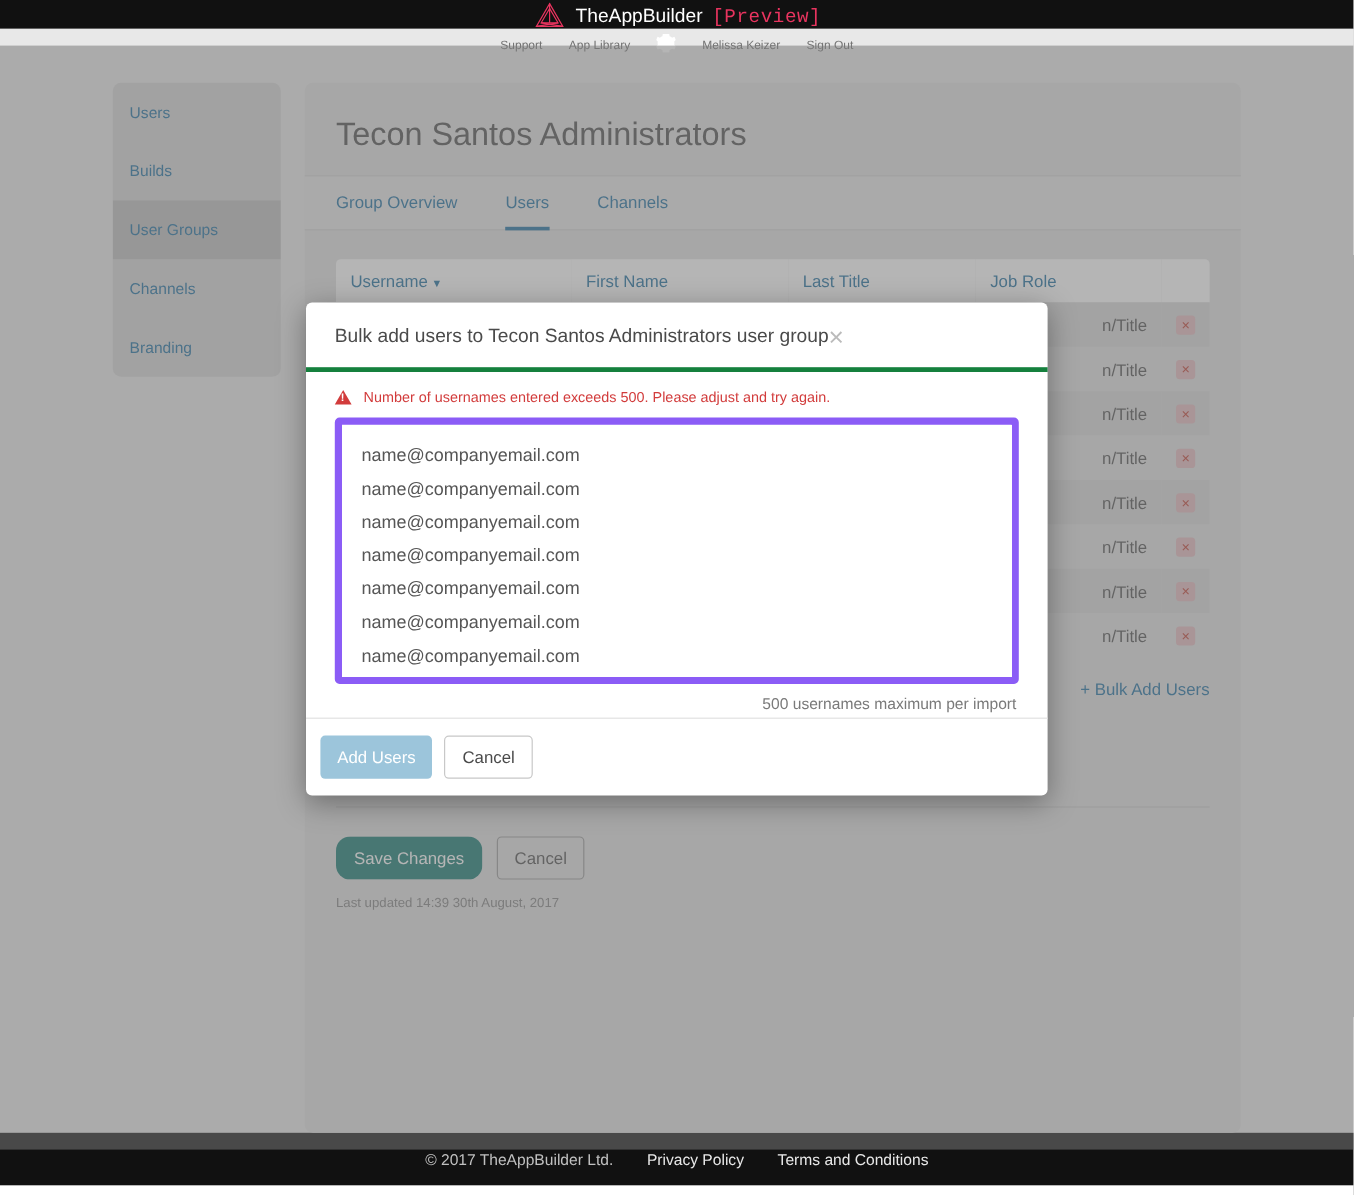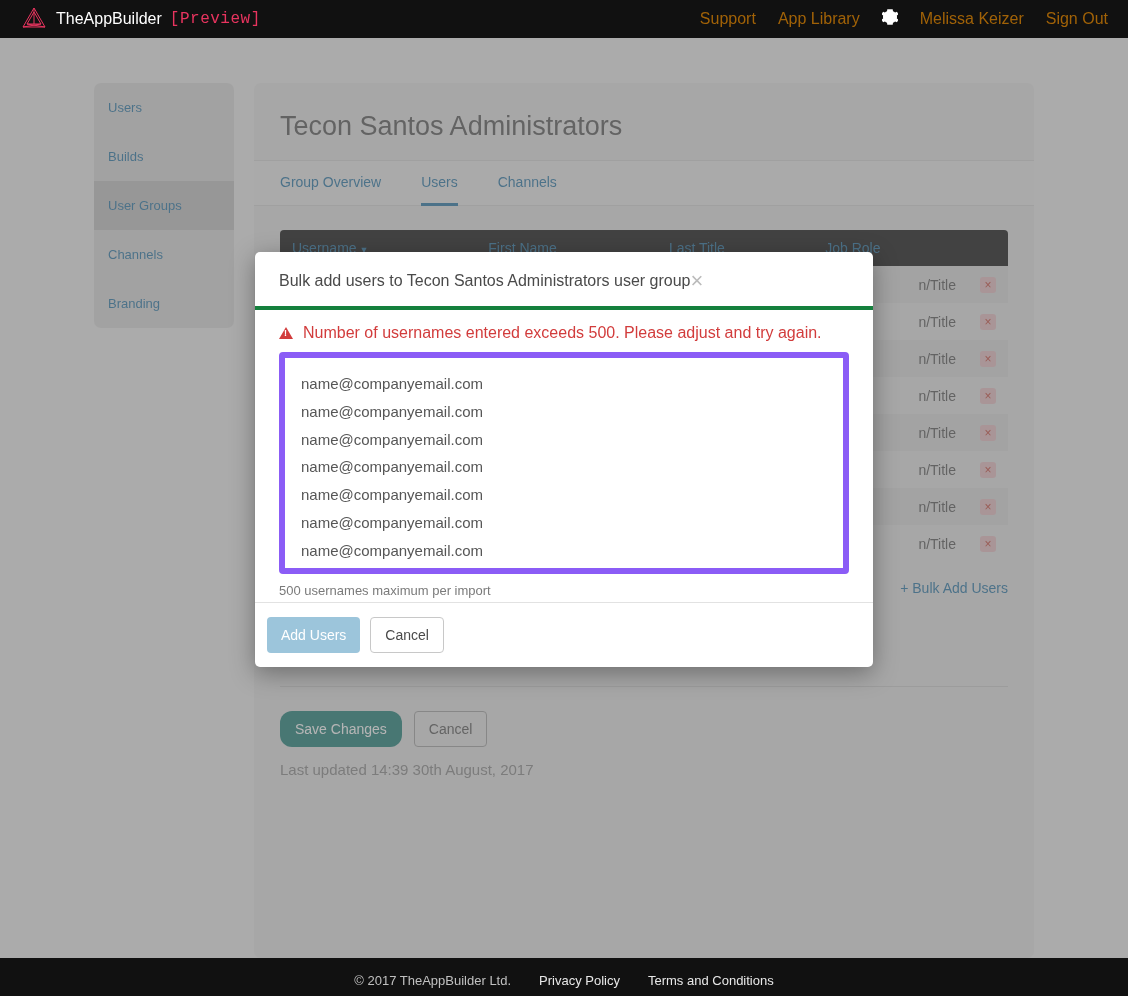--- a/index.html
+++ b/index.html
@@ -3,33 +3,34 @@
 <meta charset="utf-8">
 <style>
 * { box-sizing: border-box; margin: 0; padding: 0; }
 body {
   font-family: "Helvetica Neue", Helvetica, Arial, sans-serif;
   background: #fff;
   color: #4a4a4a;
   font-size: 14px;
 }
 .topbar {
-  height: 38px;
+  height: 24px;
   background: #111;
   display: flex;
   align-items: center;
   padding: 0 20px;
   justify-content: space-between;
+  flex-direction: column;
 }
 .topbar-left { display: flex; align-items: center; gap: 8px; }
 .logo-icon { width: 28px; height: 28px; display:flex; align-items:center; justify-content:center;}
 .brand-name { color: #fff; font-size: 16px; font-weight: 400; }
 .brand-preview { color: #e8345f; font-family: "Courier New", monospace; font-size: 16px; letter-spacing: 0.5px;}
 .topbar-right { display: flex; align-items: center; gap: 22px; }
-.topbar-right a { color: #a16207; text-decoration: none; font-size: 16px; }
+.topbar-right a { color: #737373; text-decoration: none; font-size: 10px; }
 .gear { color: #fff; font-size: 16px; }
 
 .page {
   background: #e8e8e8;
   min-height: 920px;
   padding: 45px 0 0 0;
   display: flex;
   justify-content: center;
   gap: 20px;
 }
@@ -78,21 +79,21 @@
   padding: 13px 0;
   color: #186b9e;
   font-size: 14px;
   cursor: pointer;
 }
 .tab.active { border-bottom: 3px solid #186b9e; margin-bottom:-1px;}
 .content { padding: 24px 26px 40px 26px; }
 .table { width: 100%; border-collapse: collapse; }
 .table thead th {
   text-align: left;
-  background: #000000;
+  background: #ffffff;
   padding: 10px 12px;
   font-size: 14px;
   font-weight: 400;
   color: #186b9e;
 }
 .table thead th:first-child { border-top-left-radius:4px;}
 .table thead th:last-child { border-top-right-radius:4px;}
 .table tbody tr.odd { background: #d7d7d7; }
 .table tbody tr.even { background: #e0e0e0; }
 .table td { padding: 10px 12px; font-size: 14px; color:#4a4a4a;}
@@ -112,21 +113,21 @@
 .actions-row { display:flex; gap:12px; align-items:center;}
 .btn {
   border-radius:4px;
   padding: 9px 14px;
   font-size:14px;
   cursor:pointer;
   border:1px solid transparent;
 }
 .btn-primary-disabled { background:#0f766e; color:#fff;border-radius:12px; }
 .btn-outline { background:transparent; border:1px solid #9a9a9a; color:#4a4a4a; }
-.last-updated { font-size:15px; color:#808080; margin-top:14px;}
+.last-updated { font-size:11px; color:#808080; margin-top:14px;}
 
 .footer {
   height: 44px;
   background:#111;
   display:flex;
   align-items:center;
   justify-content:center;
   gap: 28px;
   color:#c0c0c0;
   font-size:13px;
@@ -151,21 +152,21 @@
 }
 .modal-header {
   padding: 18px 24px 14px 24px;
   border-bottom:4px solid #15803d;
   display:flex;
   align-items:center;
 }
 .modal-title { font-size:16px; color:#4a4a4a; font-weight:500;}
 .modal-close { color:#bbb; font-size:22px; cursor:pointer; line-height:1;}
 .modal-body { padding: 14px 24px 4px 24px; }
-.alert-row { display:flex; align-items:center; gap:10px; color:#d23c3c; font-size:16px; margin-bottom:10px;}
+.alert-row { display:flex; align-items:center; gap:10px; color:#d23c3c; font-size:12px; margin-bottom:10px;}
 .alert-icon{
   width:0;height:0;
   border-left:7px solid transparent;
   border-right:7px solid transparent;
   border-bottom:12px solid #d23c3c;
   position:relative;
 }
 .alert-icon::after{
   content:"!";
   position:absolute;
@@ -183,21 +184,21 @@
   padding: 12px 16px;
   font-size:15px;
   color:#565656;
   resize:none;
   font-family:inherit;
   overflow-y:scroll;
   line-height:1.85;
 }
 .textarea::-webkit-scrollbar{ width:10px;}
 .textarea::-webkit-scrollbar-thumb{ background:#c8c8c8; border-radius:5px;}
-.helper-row{ color:#7a7a7a; font-size:13px; padding: 6px 2px 0 0;}
+.helper-row{ text-align:right; color:#7a7a7a; font-size:13px; padding: 6px 2px 0 0;}
 .modal-footer {
   border-top:1px solid #e2e2e2;
   padding: 14px 12px;
   display:flex;
   gap:10px;
 }
 .btn-add-disabled { background:#9cc5db; color:#fff; border:none;}
 .btn-cancel-modal { background:#fff; border:1px solid #c8c8c8; color:#4a4a4a;}
 .sort-caret{ font-size:9px; color:#186b9e; margin-left:3px;}
 .root{position:relative; width:1128px; margin:0 auto;}

